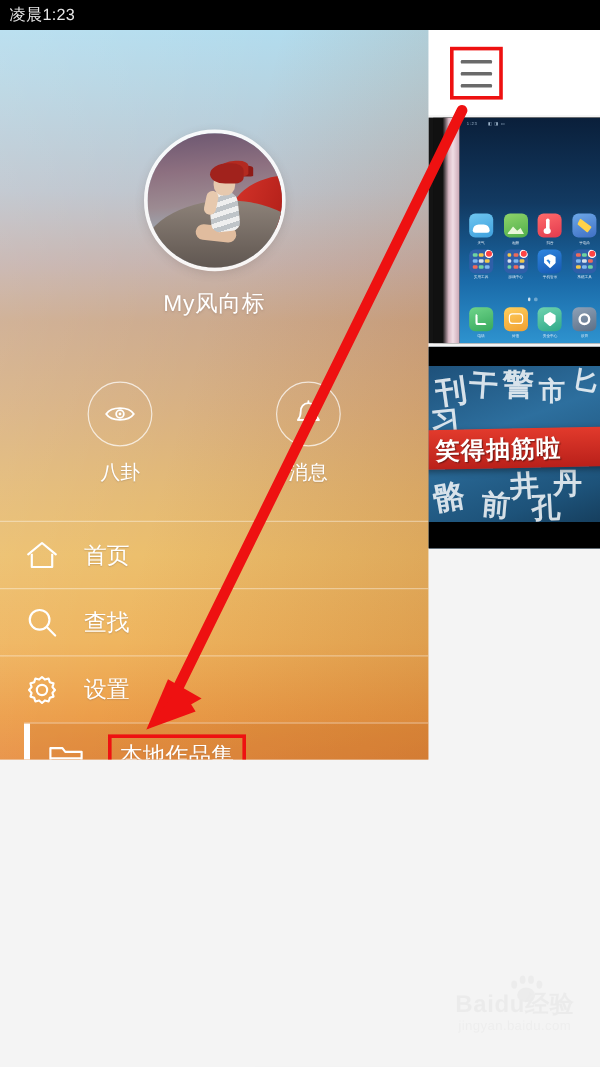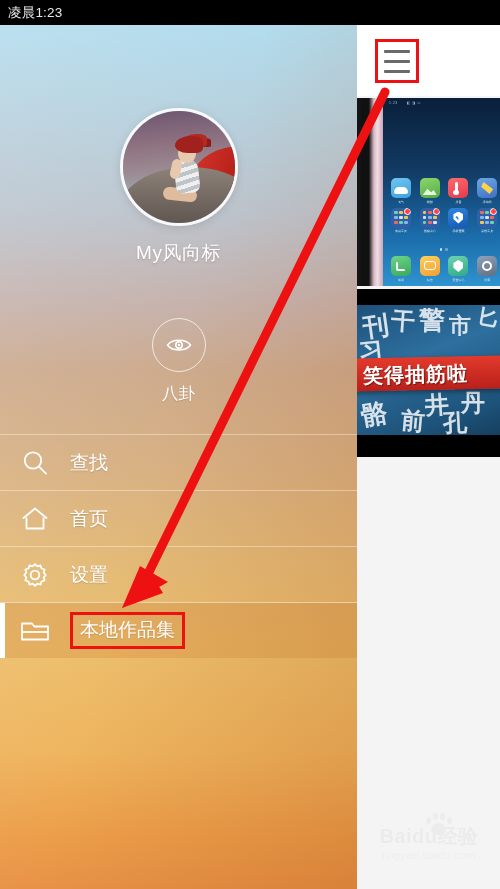--- a/index.html
+++ b/index.html
@@ -72,21 +72,21 @@
   .cal { position:absolute; color:rgba(255,255,255,.82); font-weight:bold;
          font-family:"DejaVu Serif", serif; }
   .redband { position:absolute; left:-6px; top:68px; width:160px; height:33px;
              background:linear-gradient(180deg,#e23a2c,#b9201a);
              transform:rotate(-1.2deg); box-shadow:0 2px 5px rgba(0,0,0,.4); }
   .redband span { position:absolute; left:12px; top:4px; font-size:20px; font-weight:bold;
                   color:#fff; letter-spacing:1px; text-shadow:1px 1px 1px rgba(0,0,0,.4); }
 
   
   .drawer {
-    position:absolute; left:0; top:25px; width:357px; height:864px; overflow:hidden;
+    position:absolute; left:0; top:25px; width:357px; height:608px; overflow:hidden;
     background:
       linear-gradient(105deg, rgba(255,255,255,.12) 0%, rgba(255,255,255,0) 45%, rgba(160,70,10,.22) 100%),
       linear-gradient(180deg,#b2dcee 0%, #b6d4e2 8%, #bdc4cd 22%, #c6b3ae 32%,
                       #cdab8e 40%, #d9b283 52%, #e3ba78 62%, #ecbf6d 72%,
                       #efb55f 84%, #ec9e4a 94%, #e89247 100%);
   }
 
   .avatar-wrap { position:absolute; left:0; top:83px; width:357px; display:flex;
                  flex-direction:column; align-items:center; }
   .avatar { width:118px; height:118px; border-radius:50%; border:3px solid rgba(255,255,255,.88);
@@ -121,21 +121,21 @@
   .q-item { display:flex; flex-direction:column; align-items:center; width:78px; }
   .q-circle { width:54px; height:54px; border-radius:50%; border:1.4px solid rgba(255,255,255,.72);
               display:flex; align-items:center; justify-content:center; }
   .q-label { margin-top:11px; font-size:16.5px; color:#ffffff; text-shadow:0 1px 1px rgba(120,95,80,.3); }
 
   .menu { position:absolute; left:0; top:409px; width:357px; }
   .m-row { position:relative; height:56px; display:flex; align-items:center;
            border-top:1px solid rgba(255,255,255,.38); }
   .m-row .m-ic { width:70px; display:flex; justify-content:center; align-items:center; }
   .m-label { font-size:19px; color:#ffffff; text-shadow:0 1px 1px rgba(120,95,80,.3); }
-  .m-row.active { background:rgba(197,103,30,.20); border-top-color:rgba(255,255,255,.5); }
+  .m-row.active { background:rgba(197,103,30,.20); border-top-color:rgba(255,255,255,.5);margin-left:20px; }
   .m-row.active:before { content:""; position:absolute; left:0; top:0; bottom:0; width:5px; background:#ffffff; }
   .hl-box { border:3px solid #ee1111; padding:2px 7px 3px; display:inline-block; }
 
   svg.ico { display:block; }
 
   
   .annot { position:absolute; left:0; top:0; width:500px; height:889px; pointer-events:none; z-index:50; }
 
   
   .wm { position:absolute; right:8px; bottom:22px; width:126px; height:58px; opacity:.5; }
@@ -345,43 +345,53 @@
         <div class="q-circle">
           <svg class="ico" width="26" height="18" viewBox="0 0 26 18">
             <path d="M1.5 9 C6 2.5 20 2.5 24.5 9 C20 15.5 6 15.5 1.5 9 Z" fill="none" stroke="#fff" stroke-width="1.5"></path>
             <circle cx="13" cy="9" r="3.2" fill="none" stroke="#fff" stroke-width="1.5"></circle>
             <circle cx="13" cy="9" r="1.2" fill="#fff"></circle>
           </svg>
         </div>
         <div class="q-label">八卦</div>
       </div>
 
+      <div class="q-item">
+        <div class="q-circle">
+          <svg class="ico" width="22" height="24" viewBox="0 0 22 24">
+            <path d="M11 3 C6.8 3 4.6 6 4.6 10 c0 4.5-1.6 6-2.4 7 h17.6 c-.8-1-2.4-2.5-2.4-7 0-4-2.2-7-6.4-7 Z" fill="none" stroke="#fff" stroke-width="1.5" stroke-linejoin="round"></path>
+            <path d="M8.6 19 a2.5 2.5 0 0 0 4.8 0" fill="none" stroke="#fff" stroke-width="1.5"></path>
+            <path d="M11 1.2 v1.8" stroke="#fff" stroke-width="1.5" stroke-linecap="round"></path>
+          </svg>
+        </div>
+        <div class="q-label">消息</div>
+      </div>
 
     </div>
 
     <div class="menu">
+
+      <div class="m-row">
+        <div class="m-ic">
+          <svg class="ico" width="28" height="26" viewBox="0 0 28 26">
+            <path d="M2.5 12 L14 2.5 L25.5 12" fill="none" stroke="#fff" stroke-width="1.8" stroke-linejoin="round" stroke-linecap="round"></path>
+            <path d="M5.5 11.5 V22.5 H22.5 V11.5" fill="none" stroke="#fff" stroke-width="1.8" stroke-linejoin="round"></path>
+          </svg>
+        </div>
+        <span class="m-label">首页</span>
+      </div>
 
       <div class="m-row">
         <div class="m-ic">
           <svg class="ico" width="28" height="28" viewBox="0 0 28 28">
             <circle cx="12" cy="11.5" r="8.2" fill="none" stroke="#fff" stroke-width="1.8"></circle>
             <path d="M18.2 17.8 L25 24.6" stroke="#fff" stroke-width="1.8" stroke-linecap="round"></path>
           </svg>
         </div>
         <span class="m-label">查找</span>
-      </div>
-
-      <div class="m-row">
-        <div class="m-ic">
-          <svg class="ico" width="28" height="26" viewBox="0 0 28 26">
-            <path d="M2.5 12 L14 2.5 L25.5 12" fill="none" stroke="#fff" stroke-width="1.8" stroke-linejoin="round" stroke-linecap="round"></path>
-            <path d="M5.5 11.5 V22.5 H22.5 V11.5" fill="none" stroke="#fff" stroke-width="1.8" stroke-linejoin="round"></path>
-          </svg>
-        </div>
-        <span class="m-label">首页</span>
       </div>
 
       <div class="m-row">
         <div class="m-ic">
           <svg class="ico" width="28" height="28" viewBox="0 0 28 28">
             <g fill="none" stroke="#fff" stroke-width="1.8" stroke-linejoin="round">
               <path d="M14 3.2 l2.4 2.1 3.1 -.9 1 3.1 3.1 1 -.9 3.1 2.1 2.4 -2.1 2.4 .9 3.1 -3.1 1 -1 3.1 -3.1 -.9 -2.4 2.1 -2.4 -2.1 -3.1 .9 -1 -3.1 -3.1 -1 .9 -3.1 -2.1 -2.4 2.1 -2.4 -.9 -3.1 3.1 -1 1 -3.1 3.1 .9 Z"></path>
               <circle cx="14" cy="14" r="4.3"></circle>
             </g>
           </svg>

